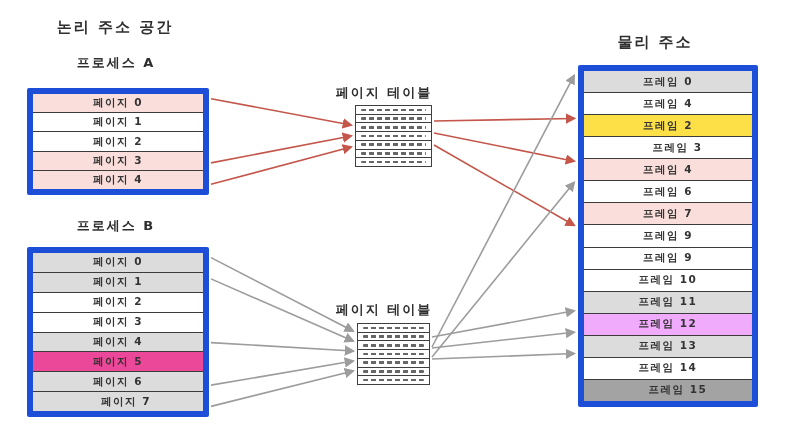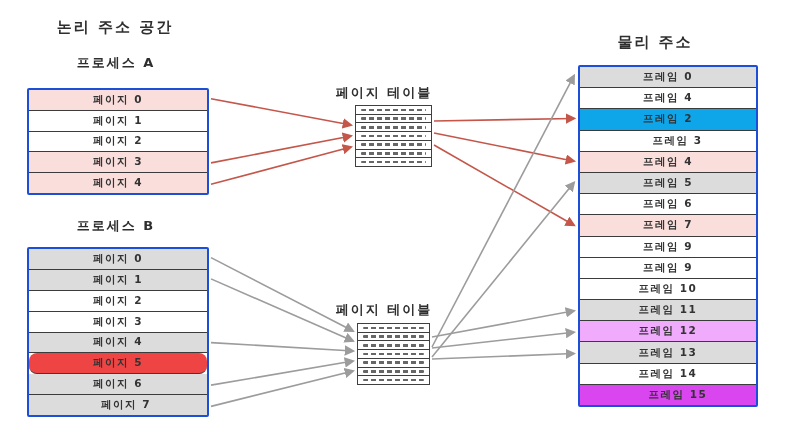--- a/index.html
+++ b/index.html
@@ -24,21 +24,21 @@
     font-size: 13px;
     letter-spacing: 2px;
     white-space: nowrap;
     transform: translateX(-50%);
     text-align: right;
   }
   .mem-table {
     position: absolute;
     display: flex;
     flex-direction: column;
-    border: 2px solid #1d4ed8;
+    border: 6px solid #1d4ed8;
     border-radius: 2px;
     background: #fff;
     box-sizing: border-box;
     z-index: 2;
   }
   .mem-table .row {
     flex: 1;
     display: flex;
     align-items: center;
     justify-content: center;
@@ -123,50 +123,47 @@
     </div>
     <div class="row" style="background: rgb(255, 255, 255);">
       <span>페이지 2</span>
     </div>
     <div class="row" style="background: rgb(255, 255, 255);">
       <span>페이지 3</span>
     </div>
     <div class="row" style="background: rgb(220, 220, 220);">
       <span>페이지 4</span>
     </div>
-    <div class="row" style="background: #ef4444; border-radius: 8px;">
+    <div class="row" style="background: #ec4899;">
       <span>페이지 5</span>
     </div>
     <div class="row" style="background: rgb(220, 220, 220);">
       <span>페이지 6</span>
     </div>
     <div class="row" style="background: rgb(220, 220, 220); padding-left: 16px;">
       <span>페이지 7</span>
     </div>
   </div>
 
 <div id="tableF" class="mem-table" style="left:578px; top:65px; width:180px; height:342px;">
     <div class="row" style="background: rgb(220, 220, 220);">
       <span>프레임 0</span>
     </div>
     <div class="row" style="background: rgb(255, 255, 255);">
       <span>프레임 4</span>
     </div>
-    <div class="row" style="background: #0ea5e9;">
+    <div class="row" style="background: #fde047;">
       <span>프레임 2</span>
     </div>
     <div class="row" style="background: rgb(255, 255, 255); padding-left: 19px;">
       <span>프레임 3</span>
     </div>
     <div class="row" style="background: rgb(249, 222, 219);">
       <span>프레임 4</span>
     </div>
-    <div class="row" style="background: rgb(220, 220, 220);">
-      <span>프레임 5</span>
-    </div>
     <div class="row" style="background: rgb(255, 255, 255);">
       <span>프레임 6</span>
     </div>
     <div class="row" style="background: rgb(249, 222, 219);">
       <span>프레임 7</span>
     </div>
     <div class="row" style="background: rgb(255, 255, 255);">
       <span>프레임 9</span>
     </div>
     <div class="row" style="background: rgb(255, 255, 255);">
@@ -180,21 +177,21 @@
     </div>
     <div class="row" style="background: #f0abfc;">
       <span>프레임 12</span>
     </div>
     <div class="row" style="background: rgb(220, 220, 220);">
       <span>프레임 13</span>
     </div>
     <div class="row" style="background: rgb(255, 255, 255);">
       <span>프레임 14</span>
     </div>
-    <div class="row" style="background: #d946ef; padding-left: 20px;">
+    <div class="row" style="background: #a3a3a3; padding-left: 20px;">
       <span>프레임 15</span>
     </div>
   </div>
 
 <div id="ptTop" class="pt-box" style="left:355px; top:105px; width:77px; height:62px;">
     <div class="pt-row">
       <div class="scribble"></div>
     </div>
     <div class="pt-row">
       <div class="scribble"></div>

